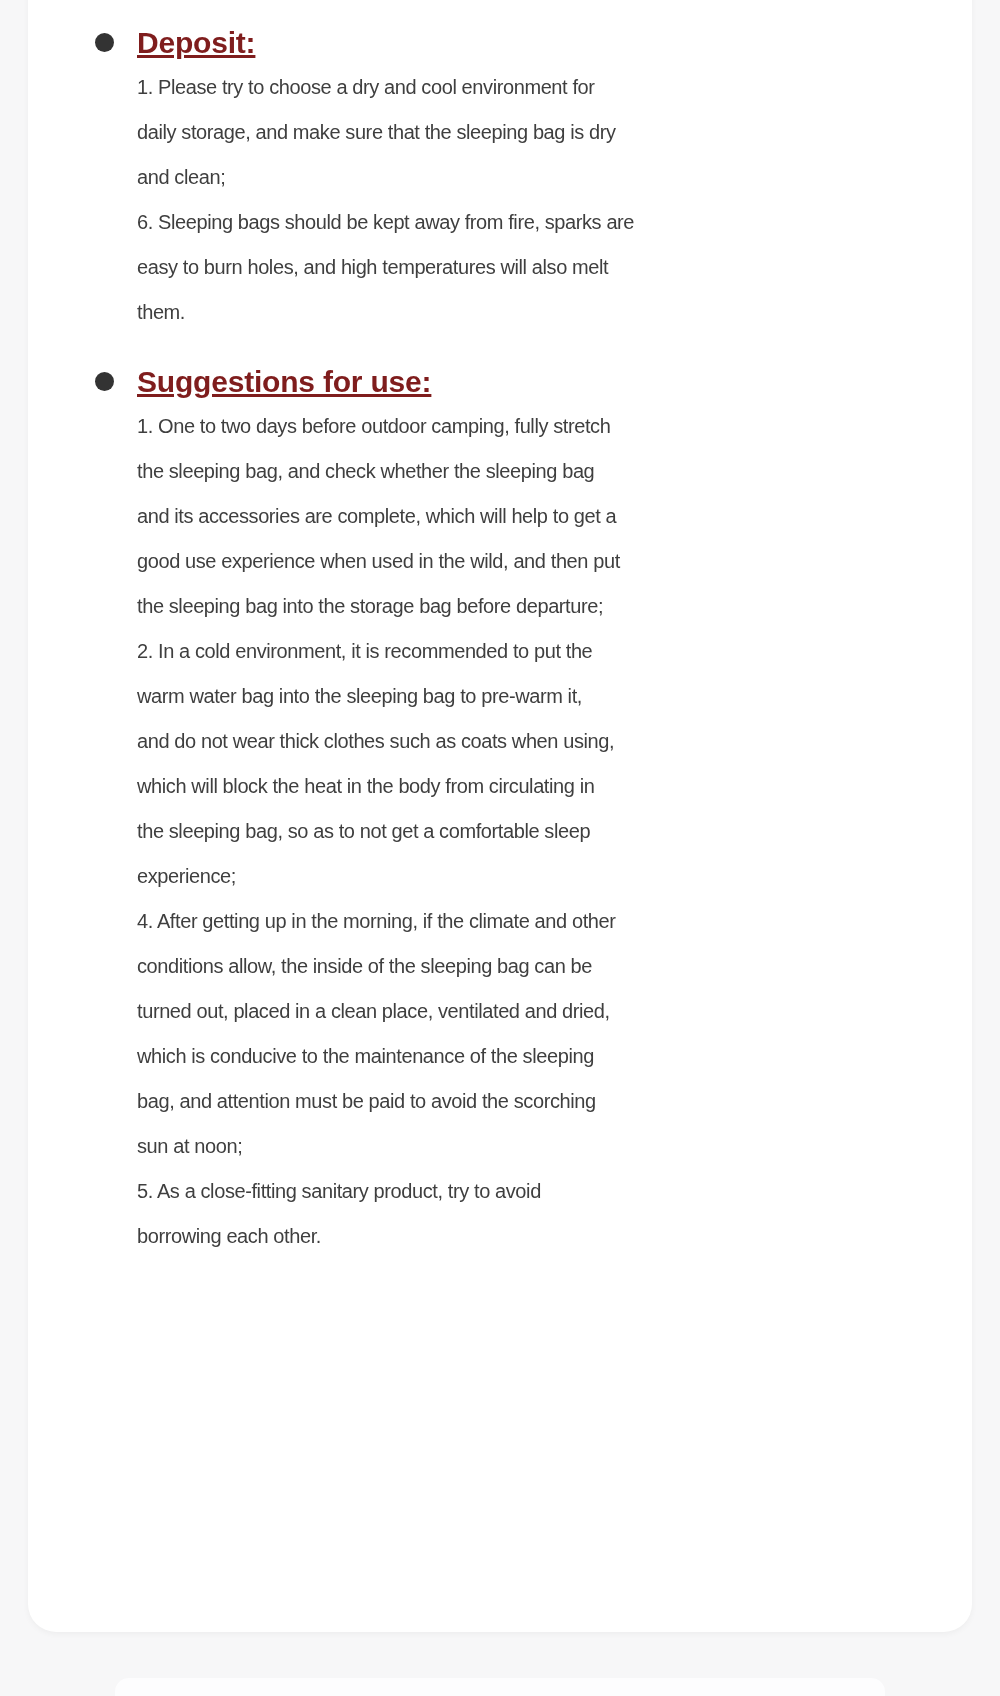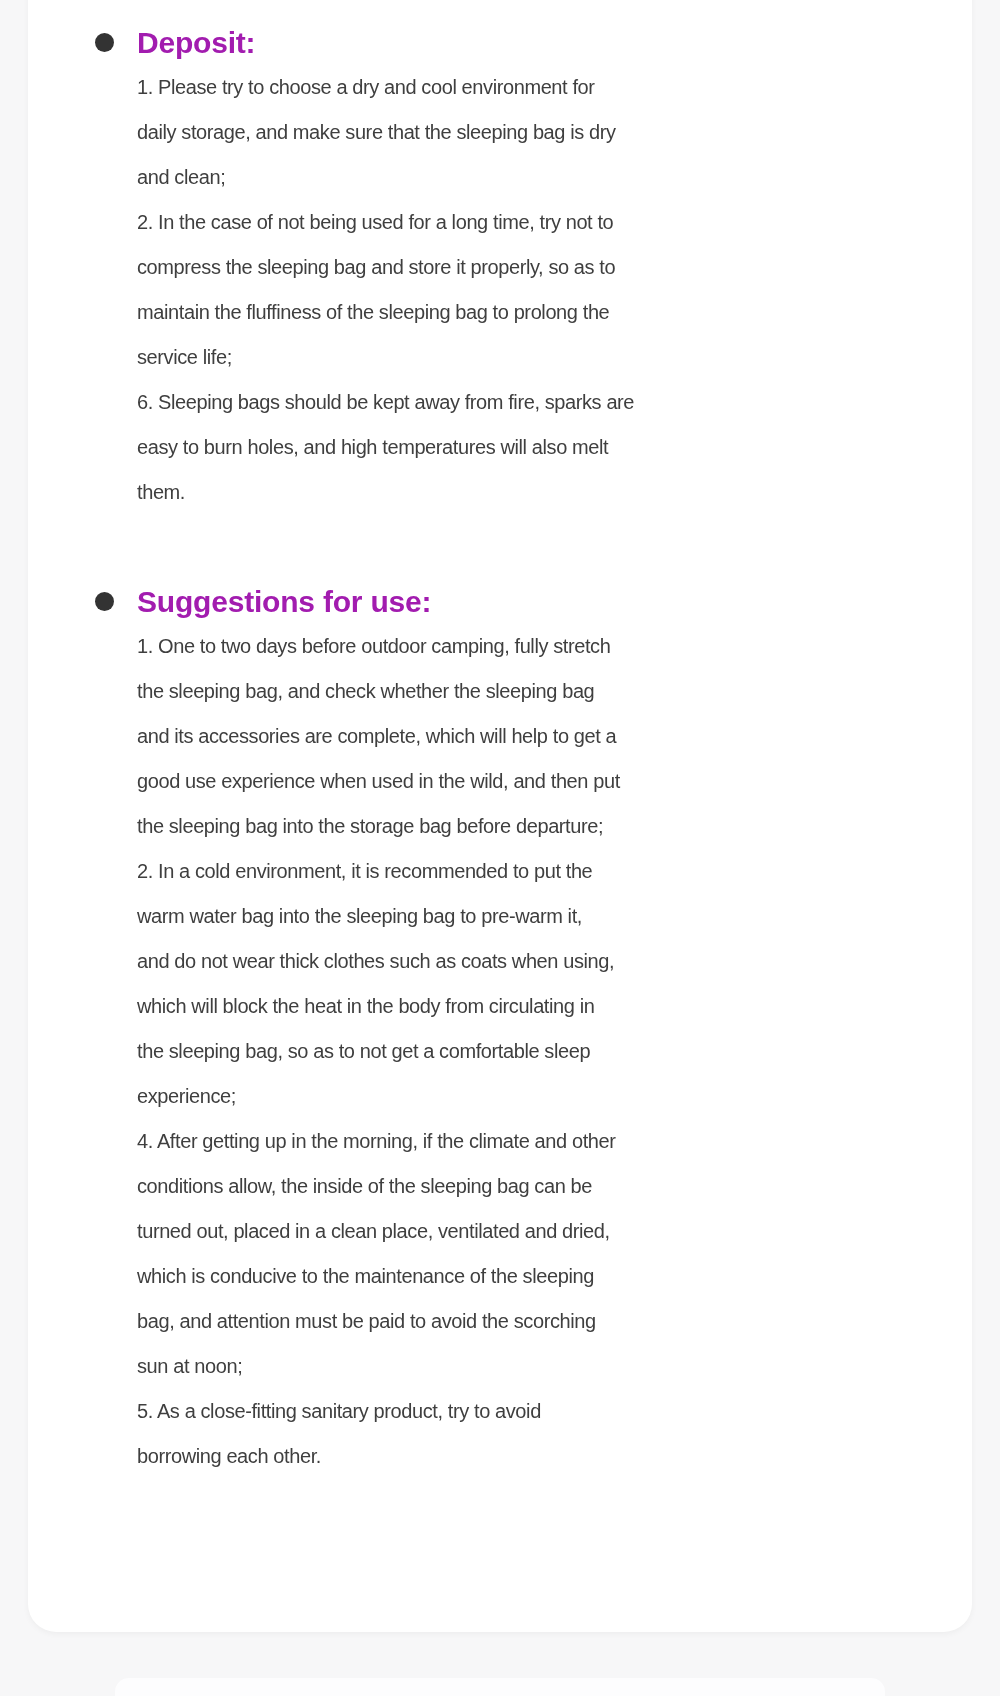--- a/index.html
+++ b/index.html
@@ -23,37 +23,38 @@
     background: #ffffff;
     border-radius: 28px;
     box-shadow: 0 2px 6px rgba(0,0,0,0.045);
     box-sizing: border-box;
     padding: 50px 28px 0 109px;
   }
   .section {
     position: relative;
   }
   .section + .section {
-    margin-top: 64px;
+    margin-top: 24px;
   }
   .bullet {
     position: absolute;
     left: -42px;
     top: 13px;
     width: 19px;
     height: 19px;
     border-radius: 50%;
     background: #333333;
   }
   .section-heading {
     font-size: 30px;
     font-weight: bold;
     line-height: 45px;
-    color: #a21caf;
+    color: #7f1d1d;
     letter-spacing: -0.2px;
+    text-decoration: underline;
   }
   .item {
     font-size: 20px;
     line-height: 45px;
     color: #3f3f3f;
     letter-spacing: -0.4px;
     white-space: pre-line;
   }
   .next-card-peek {
     position: absolute;
@@ -69,24 +70,20 @@
 <body>
 
 <div class="card">
 
   <div class="section">
     <span class="bullet"></span>
     <div class="section-heading">Deposit:</div>
     <div class="item">1. Please try to choose a dry and cool environment for
 daily storage, and make sure that the sleeping bag is dry
 and clean;</div>
-    <div class="item">2. In the case of not being used for a long time, try not to
-compress the sleeping bag and store it properly, so as to
-maintain the fluffiness of the sleeping bag to prolong the
-service life;</div>
     <div class="item">6. Sleeping bags should be kept away from fire, sparks are
 easy to burn holes, and high temperatures will also melt
 them.</div>
   </div>
 
   <div class="section">
     <span class="bullet"></span>
     <div class="section-heading">Suggestions for use:</div>
     <div class="item">1. One to two days before outdoor camping, fully stretch
 the sleeping bag, and check whether the sleeping bag

